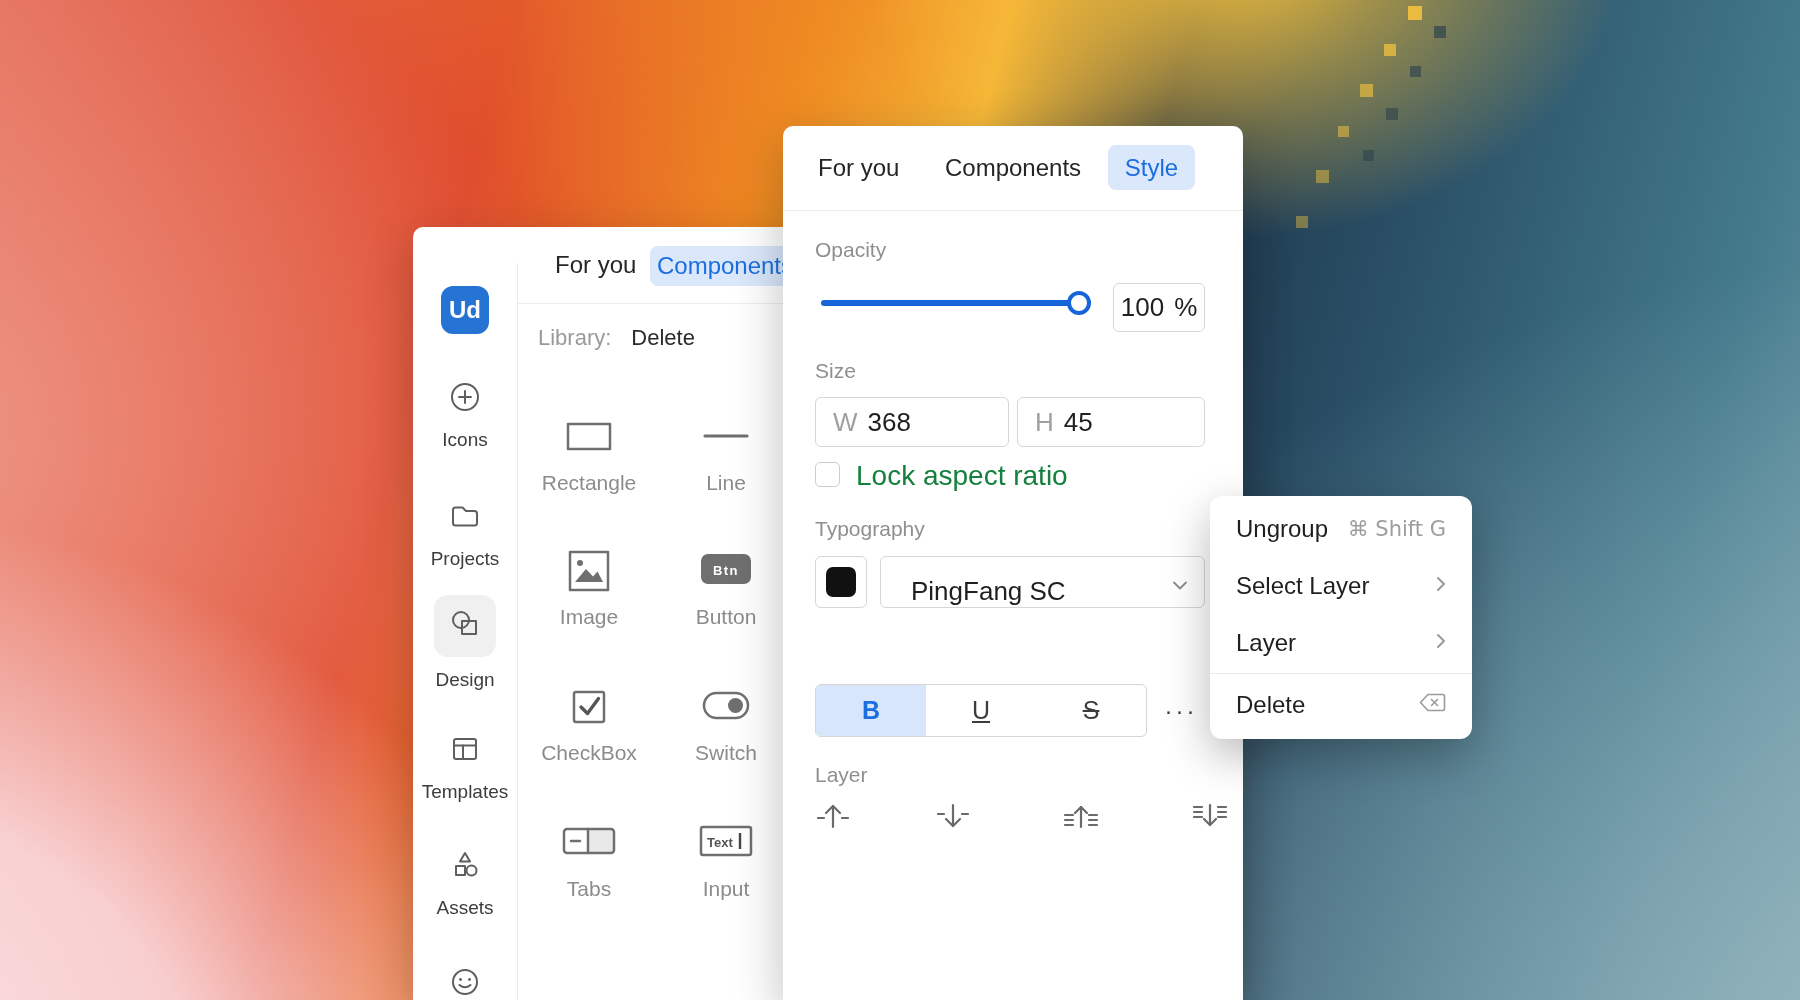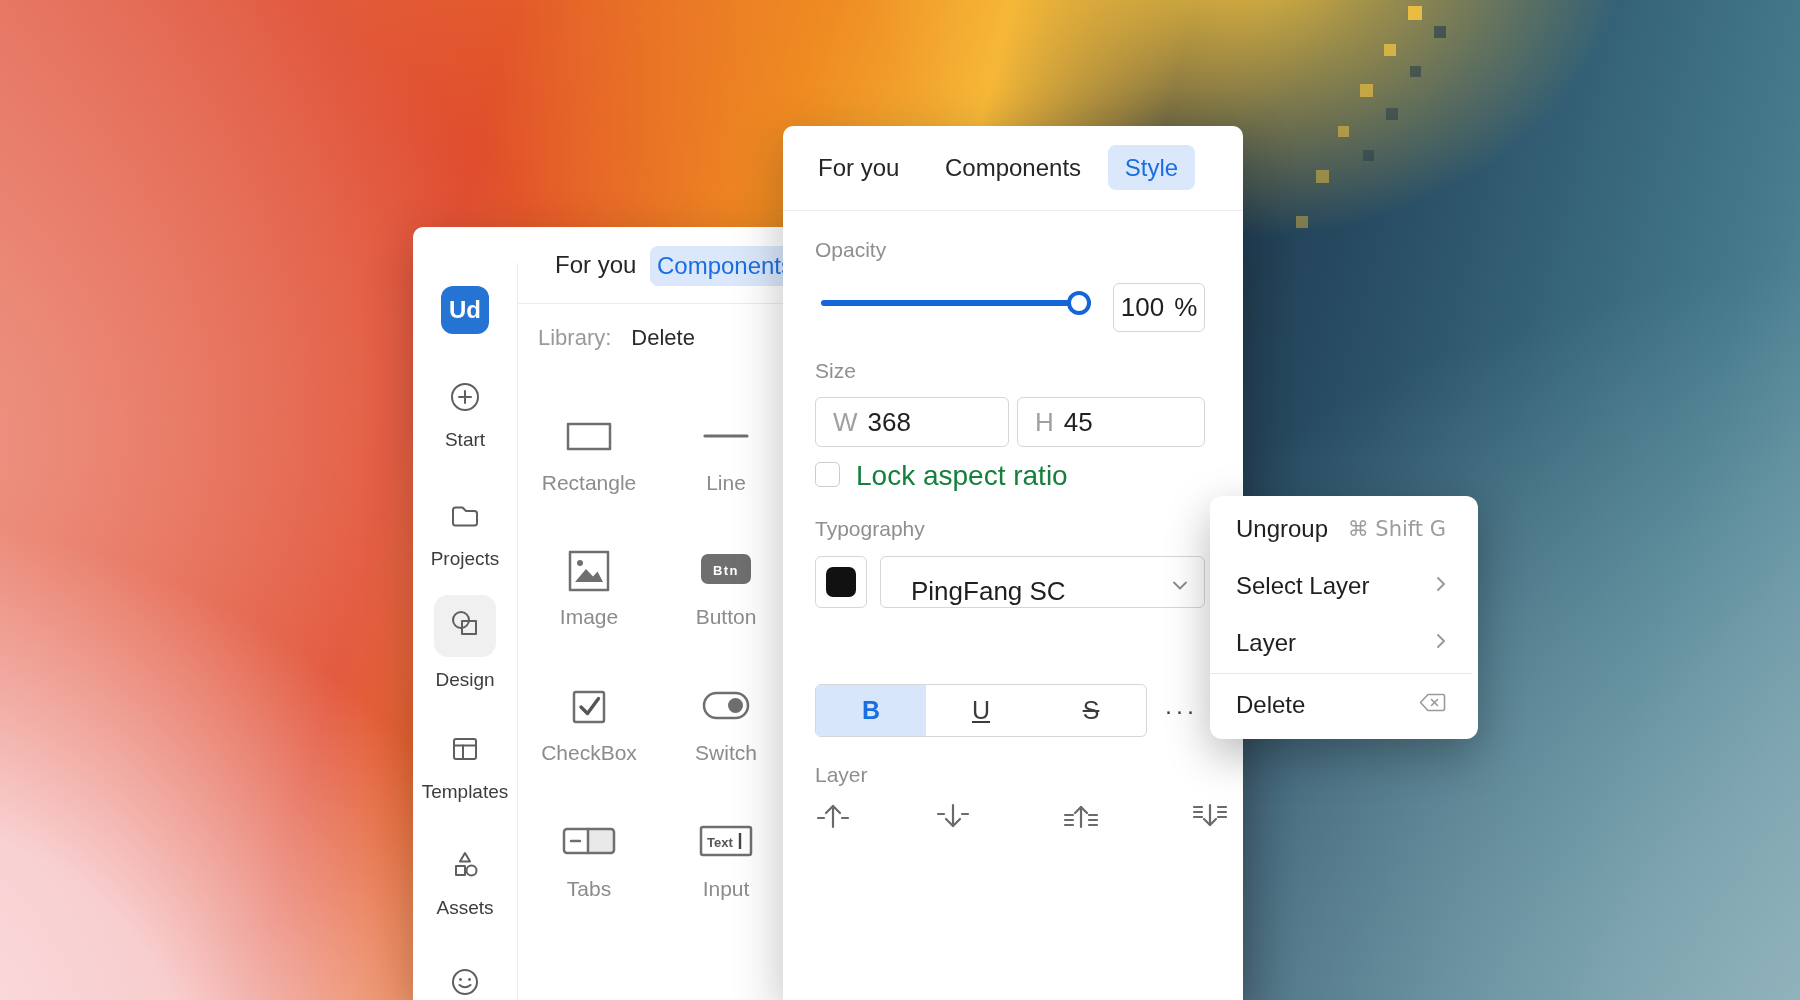--- a/index.html
+++ b/index.html
@@ -67,21 +67,21 @@
   .bus .cell{flex:1;display:flex;align-items:center;justify-content:center;font-size:25px;color:#3c3c3c;cursor:pointer;}
   .bus .cell.active{background:#d7e6fb;color:#1a6ee0;font-weight:bold;}
   .bus .u{text-decoration:underline;}
   .bus .s{text-decoration:line-through;}
   .more-btn{position:absolute;left:372px;top:558px;width:52px;height:53px;display:flex;align-items:center;justify-content:center;
     font-size:24px;letter-spacing:3px;color:#3c3c3c;cursor:pointer;}
   .layer-btn{position:absolute;top:668px;width:44px;height:48px;display:flex;align-items:center;justify-content:center;cursor:pointer;}
   .licon{stroke:#6a6a6a;stroke-width:2.2;fill:none;stroke-linecap:round;stroke-linejoin:round;}
   
   .context-menu{position:absolute;left:1210px;top:496px;width:262px;border-radius:12px;background:#fff;
-    box-shadow:0 16px 45px rgba(0,0,0,.28);padding:4px 6px 6px 0;}
+    box-shadow:0 16px 45px rgba(0,0,0,.28);padding:4px 0 6px 0;}
   .cm-item{height:57px;display:flex;align-items:center;justify-content:space-between;padding:0 26px;cursor:pointer;}
   .cm-item .lbl{font-size:24px;color:#1f1f1f;}
   .cm-item .sc{font-size:21px;color:#9d9d9d;font-family:"DejaVu Sans","Liberation Sans",sans-serif;}
   .cm-div{height:1px;background:#e8e8e8;margin:2px 0;}
 </style>
 </head>
 <body>
 
 <div class="stage">
 
@@ -106,21 +106,21 @@
       </div>
 
       <div class="nav-item" style="top:118px">
         <span>
           <svg width="32" height="32" viewBox="0 0 32 32">
               <circle class="icon-stroke" cx="16" cy="16" r="13"></circle>
               <line class="icon-stroke" x1="16" y1="10" x2="16" y2="22"></line>
               <line class="icon-stroke" x1="10" y1="16" x2="22" y2="16"></line>
             </svg>
         </span>
-        <span class="lbl">Start</span>
+        <span class="lbl">Icons</span>
       </div>
 
       <div class="nav-item" style="top:237px">
         <span>
           <svg width="32" height="32" viewBox="0 0 32 32">
               <path class="icon-stroke" d="M4 10 a2.5 2.5 0 0 1 2.5-2.5 h7 l3.5 3.5 h8.5 a2.5 2.5 0 0 1 2.5 2.5 v9.5 a2.5 2.5 0 0 1 -2.5 2.5 h-19 a2.5 2.5 0 0 1 -2.5-2.5 z"></path>
             </svg>
         </span>
         <span class="lbl">Projects</span>
       </div>

